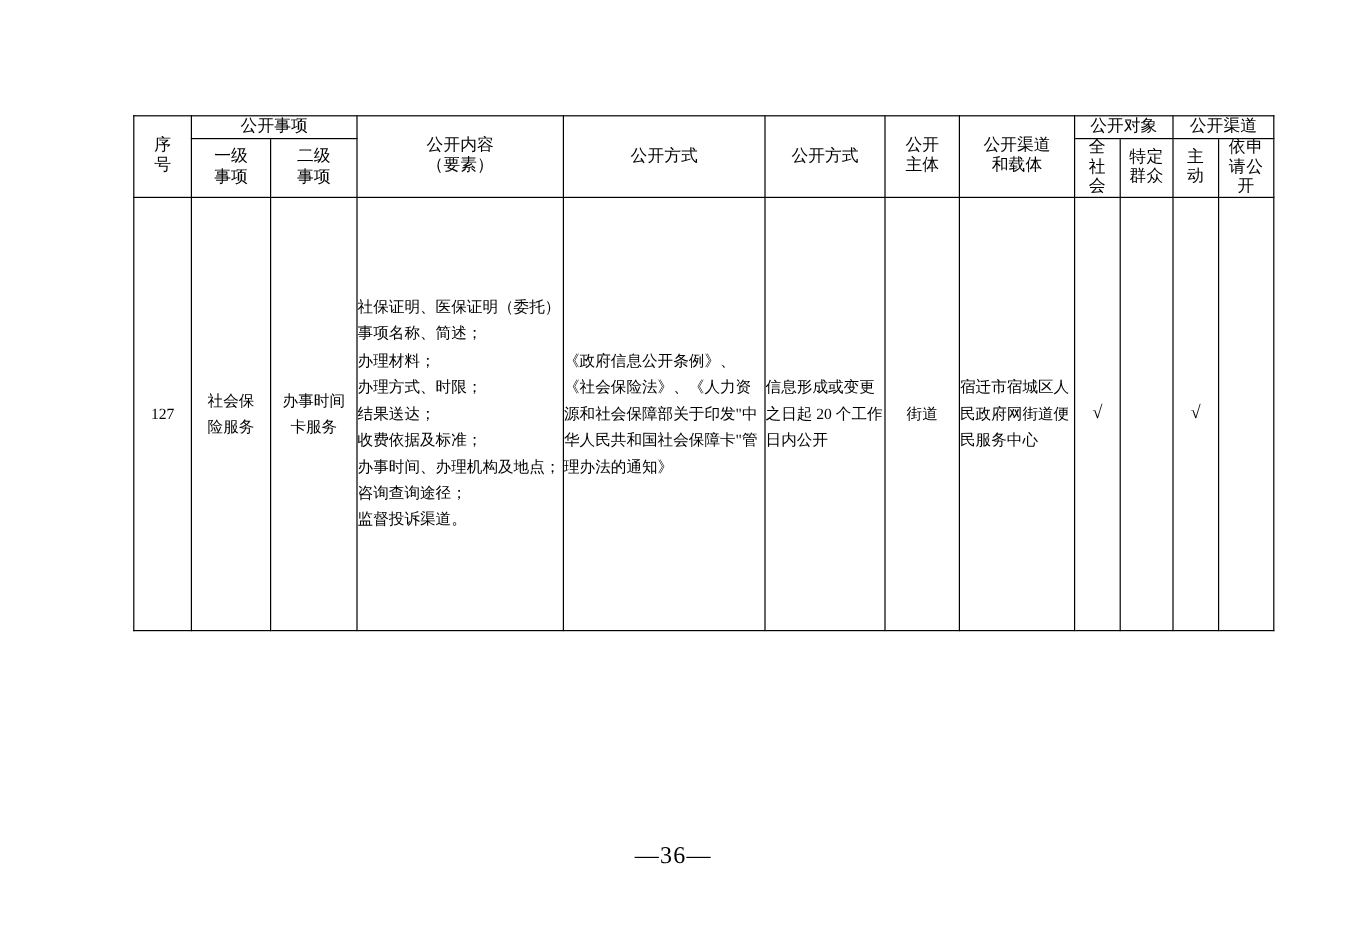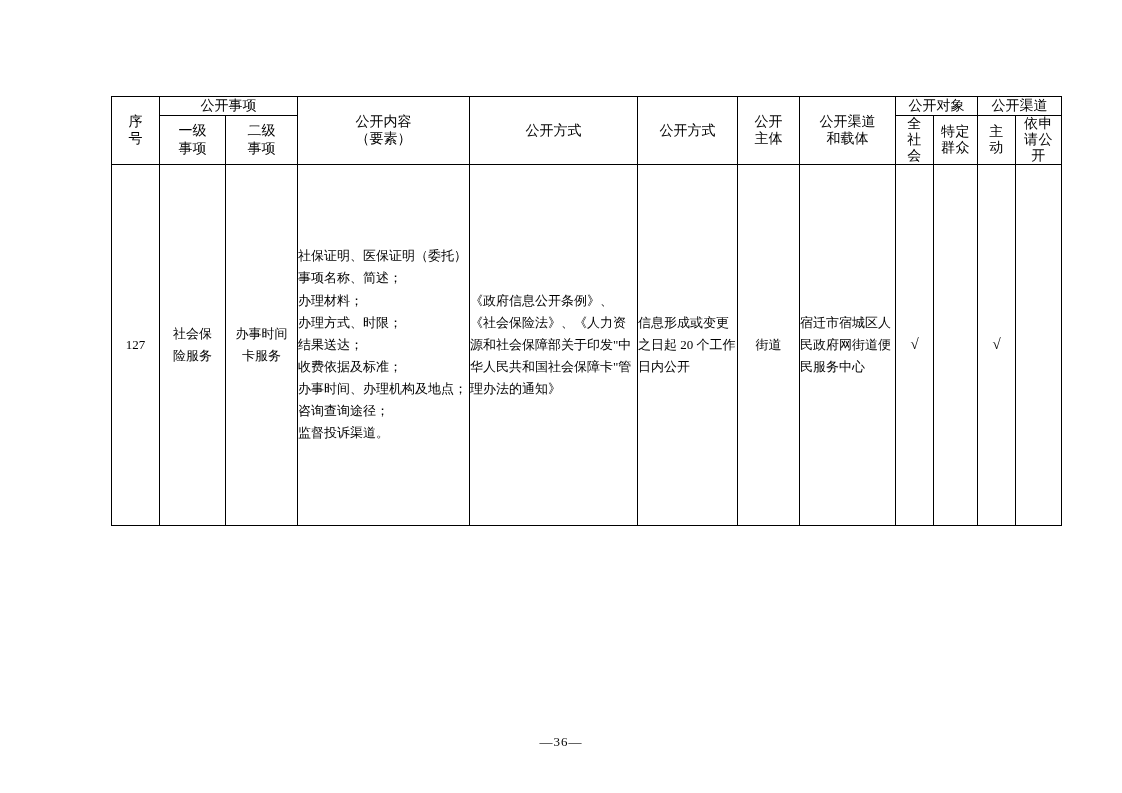--- a/index.html
+++ b/index.html
@@ -71,24 +71,23 @@
   .tick {
     text-align: center;
     font-size: 15px;
   }
   .page-number {
     position: absolute;
     left: 0;
     right: 0;
     top: 702px;
     text-align: center;
-    font-size: 13px;
+    font-size: 20px;
     letter-spacing: 1px;
     font-family: "Liberation Serif", "DejaVu Serif", serif;
-    margin-top: 32px;
   }
   .two-line {
     white-space: pre-line;
   }
 </style>
 </head>
 <body>
 
 <div class="page">
 

